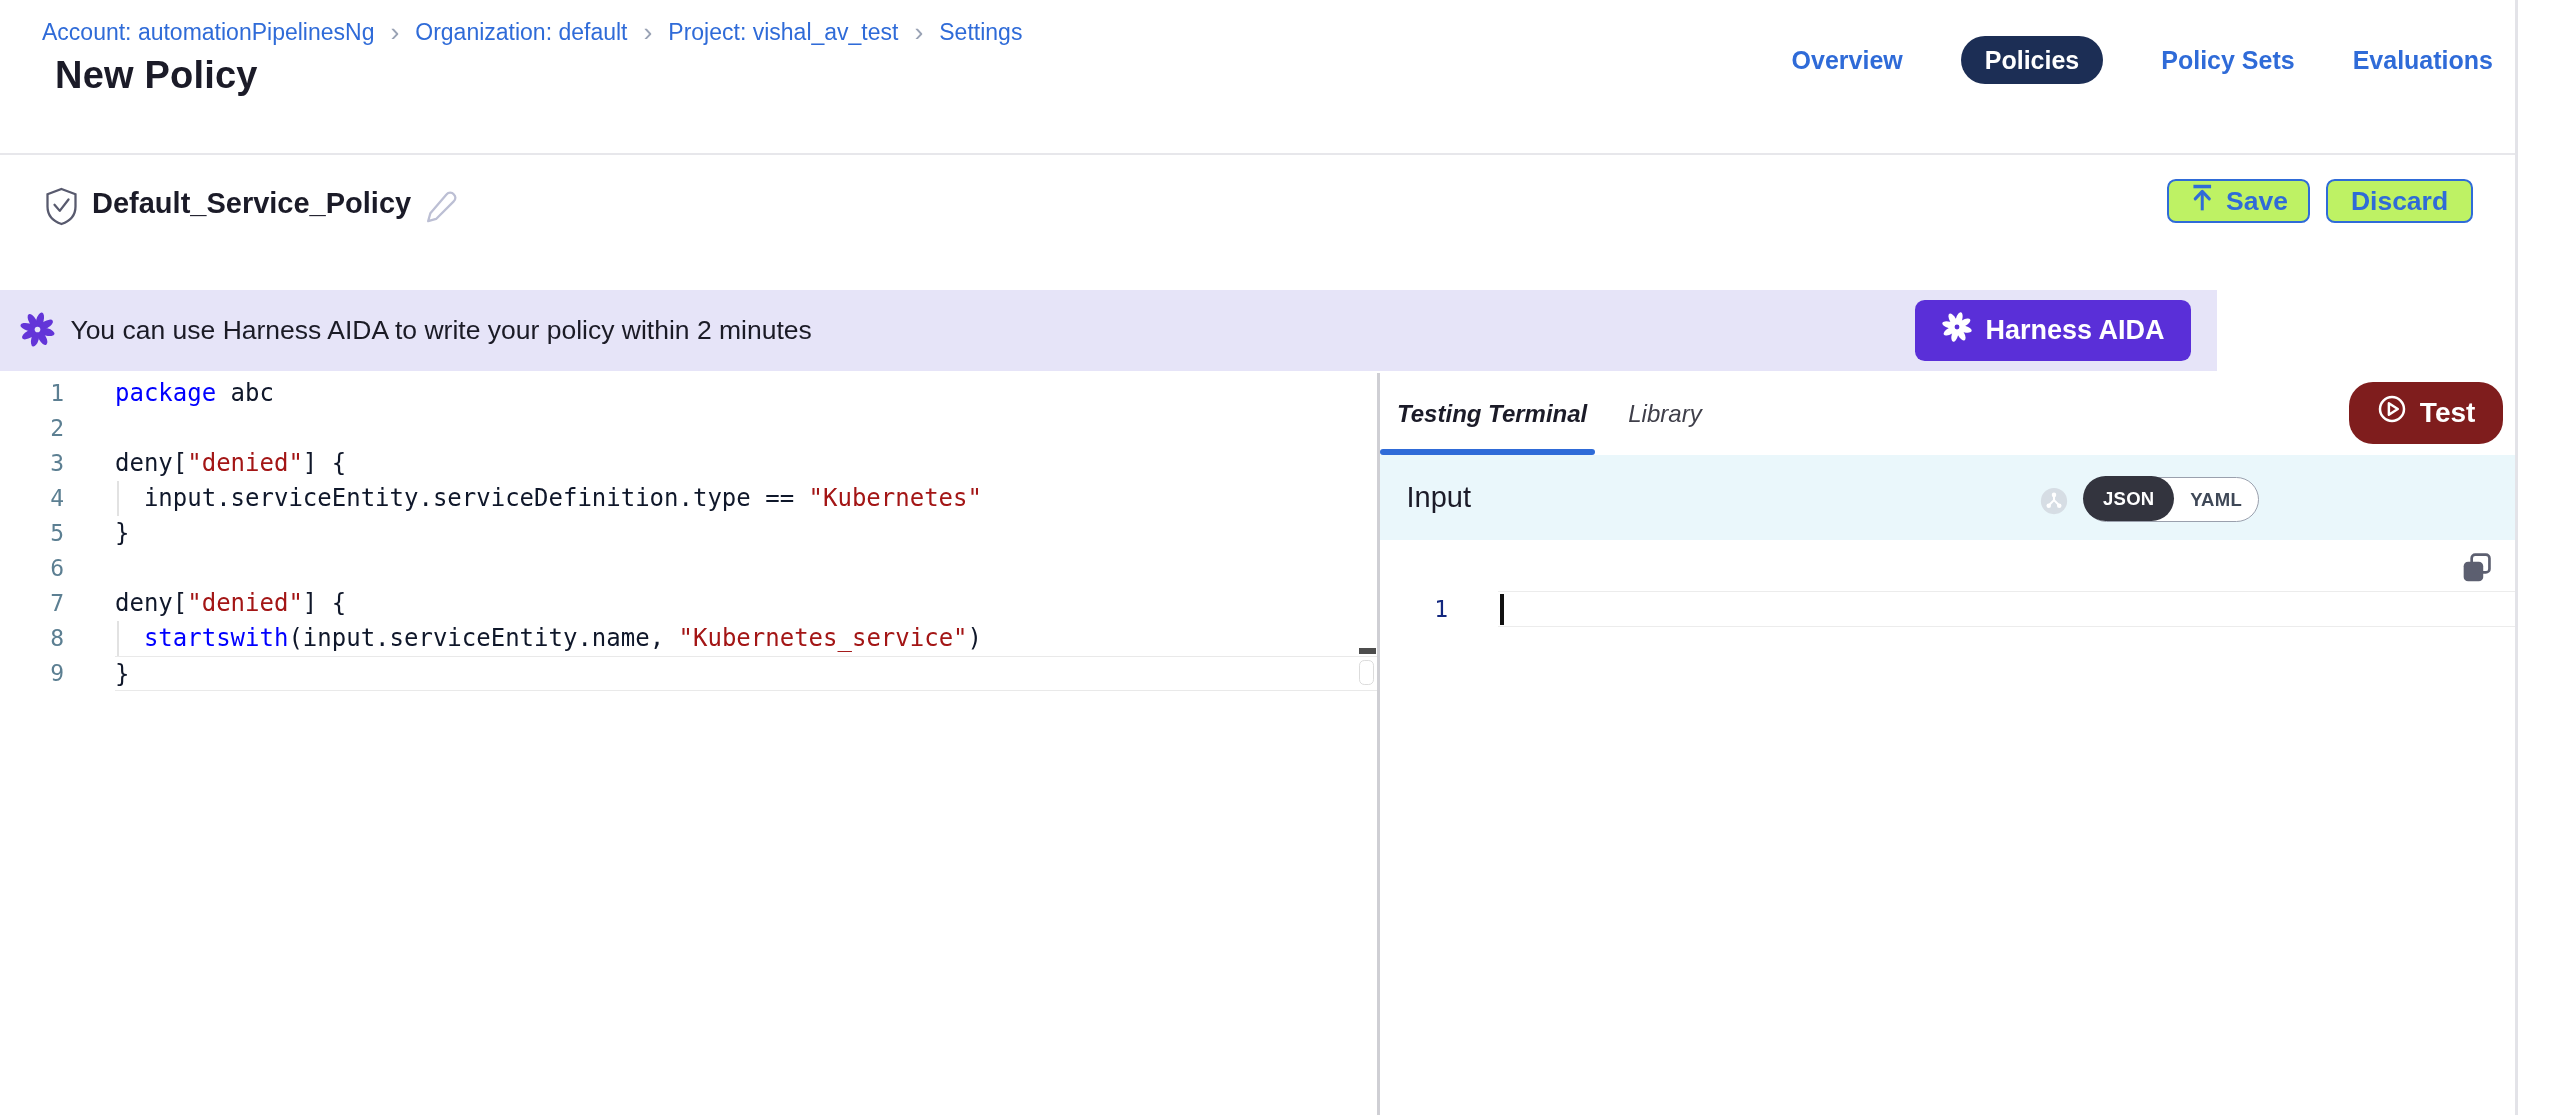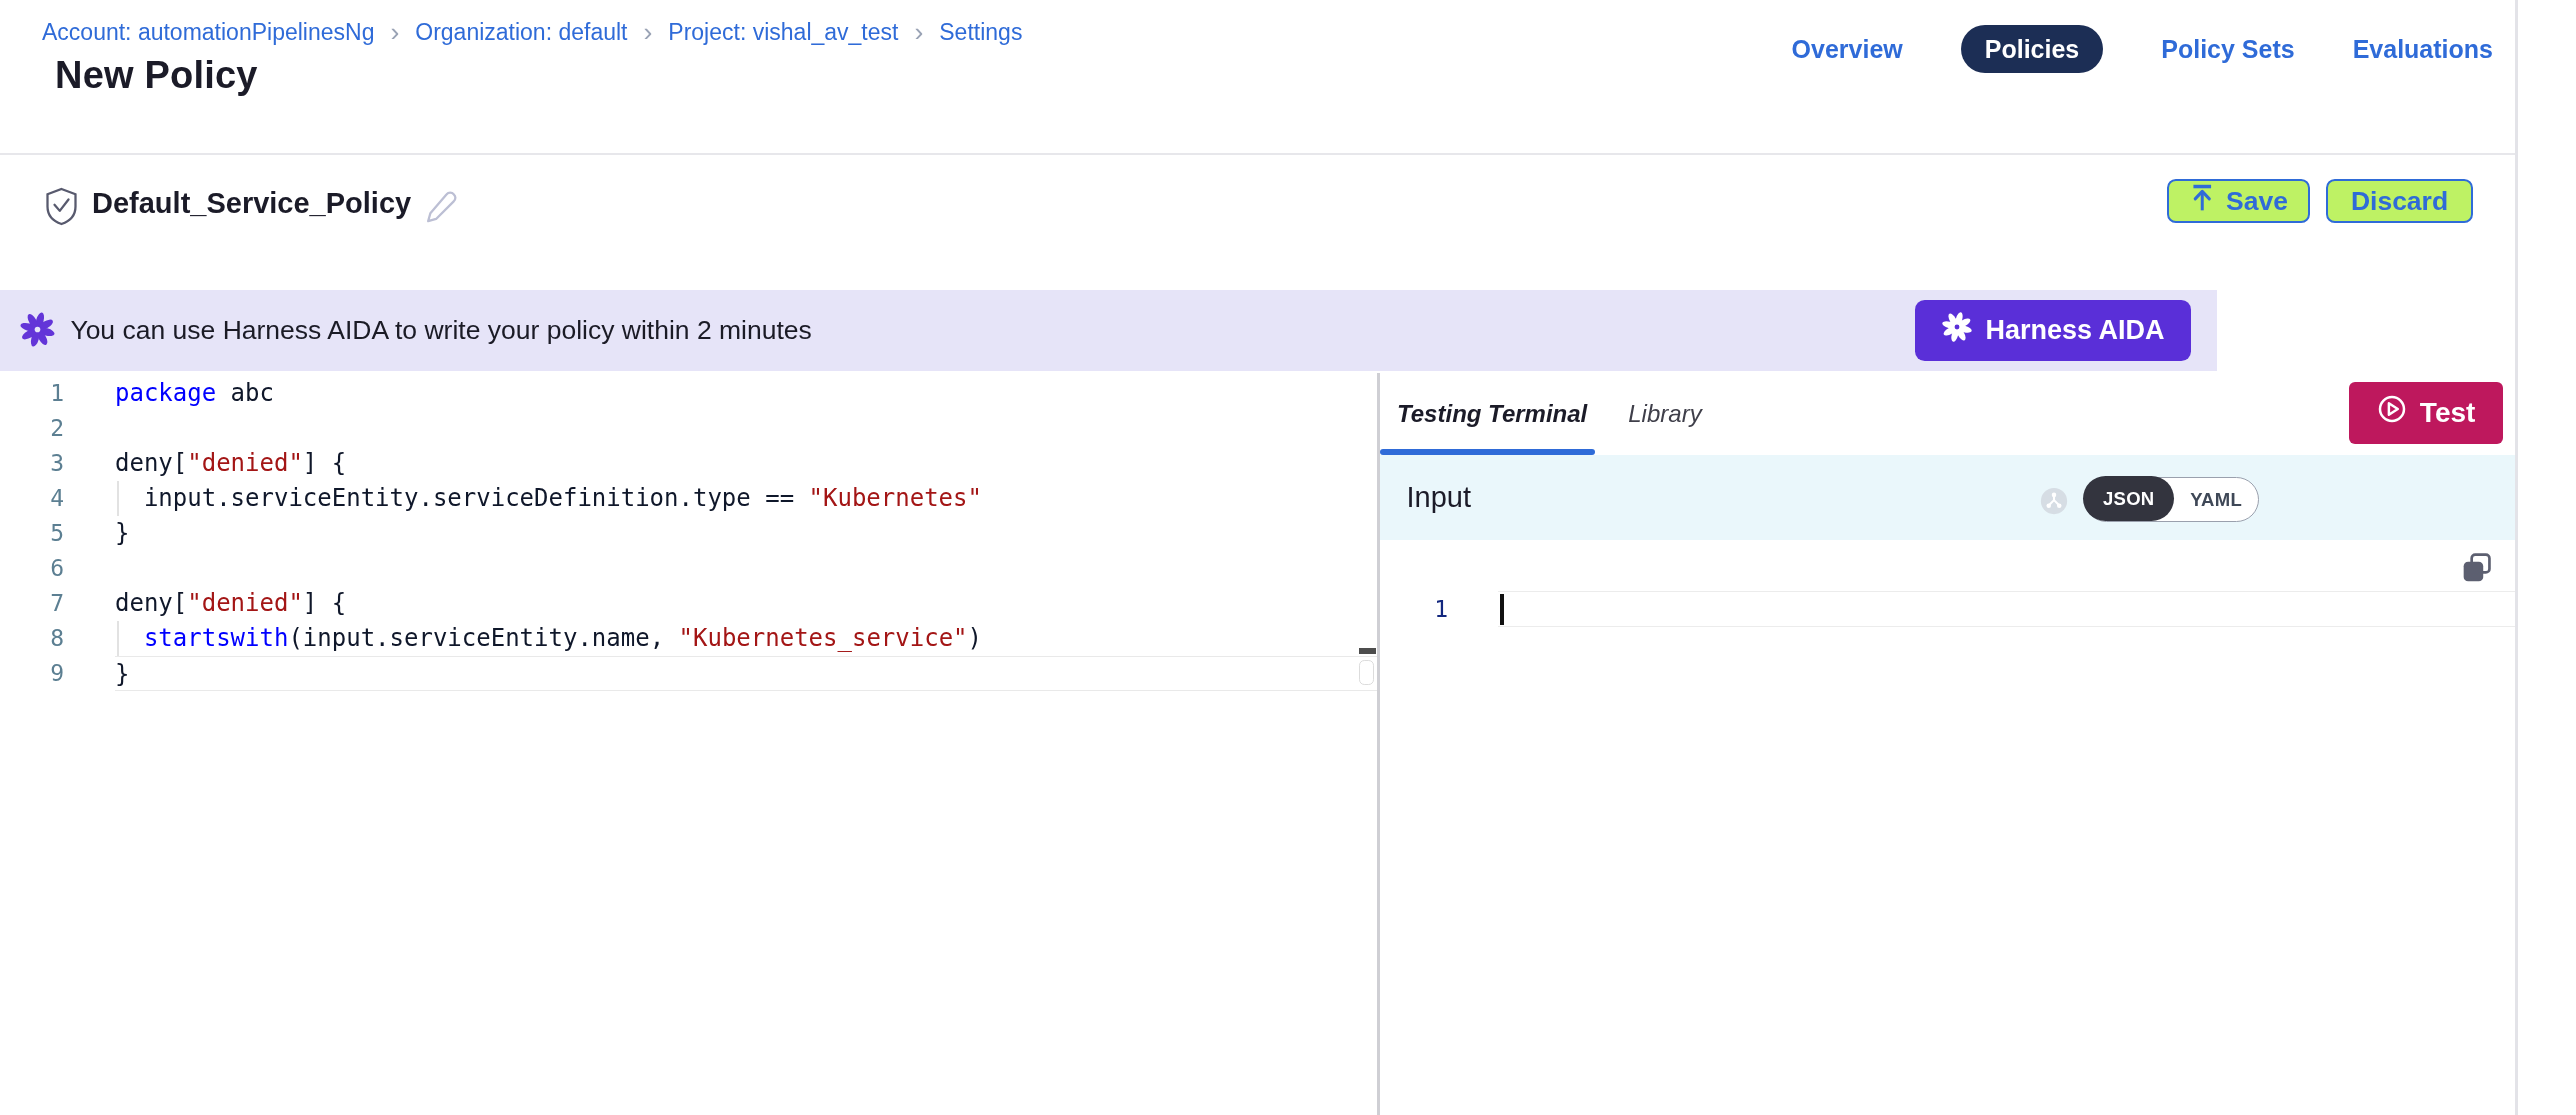--- a/index.html
+++ b/index.html
@@ -5,21 +5,21 @@
   * { margin:0; padding:0; box-sizing:border-box; }
   html,body { background:#fff; }
   body { width:2576px; height:1116px; position:relative; font-family:"Liberation Sans",sans-serif; color:#1b1b28; overflow:hidden; }
 
   
   .breadcrumb { position:absolute; top:19.4px; left:42px; display:flex; align-items:center; gap:16px; font-size:23px; }
   .breadcrumb .crumb { color:#2f6bd8; cursor:pointer; }
   .breadcrumb .sep { color:#9aa3b5; font-size:26.5px; line-height:23px; }
   .page-title { position:absolute; top:54px; left:39px; font-size:38px; font-weight:700; color:#1b1b28; letter-spacing:0.2px;margin-left:16px; }
 
-  .topnav { position:absolute; top:26px; right:83px; height:46px; display:flex; align-items:center; gap:58px; font-size:25px; font-weight:600; }
+  .topnav { position:absolute; top:37px; right:83px; height:46px; display:flex; align-items:center; gap:58px; font-size:25px; font-weight:600; }
   .topnav .nav-item { color:#2f6bd8; cursor:pointer; }
   .topnav .nav-item.active { background:#1c2e55; color:#fff; padding:9.7px 24px; border-radius:25px; }
 
   .header-divider { position:absolute; top:153px; left:0; width:2515px; height:1.8px; background:#e7e7eb; }
 
   
   .shield { position:absolute; left:44px; top:186px; }
   .policy-name { position:absolute; left:92px; top:187px; font-size:29px; font-weight:700; color:#1b1b28; }
   .pencil { position:absolute; left:422px; top:189px; }
 
@@ -48,21 +48,21 @@
 
   .split-divider { position:absolute; top:373px; left:1377px; width:2.6px; bottom:0; background:#cfcfd4; }
   .right-edge { position:absolute; top:0; left:2515px; width:2.6px; height:1116px; background:#e3e3e8; }
 
   
   .panel { position:absolute; top:373px; left:1380px; width:1135px; bottom:0; background:#fff; }
   .tabbar { position:relative; height:82px; display:flex; align-items:center; padding-left:17px; gap:41px; }
   .tab { font-size:24px; color:#3f3f4a; cursor:pointer;font-style:italic; }
   .tab.active { font-weight:700; color:#1b1b28; }
   .tab-underline { position:absolute; left:0; bottom:0; width:215px; height:6.2px; border-radius:3.5px; background:#2f6bd8; }
-  .test-btn { position:absolute; right:12.4px; top:8.8px; width:154px; height:62px; background:#be185d; border:none; border-radius:6px; color:#fff; font-size:28px; font-weight:700; display:flex; align-items:center; justify-content:center; gap:12px; font-family:"Liberation Sans",sans-serif; cursor:default; }
+  .test-btn { position:absolute; right:12.4px; top:8.8px; width:154px; height:62px; background:#7f1d1d; border:none; border-radius:24px; color:#fff; font-size:28px; font-weight:700; display:flex; align-items:center; justify-content:center; gap:12px; font-family:"Liberation Sans",sans-serif; cursor:default; }
 
   .input-band { position:relative; height:85px; background:#eaf7fb; display:flex; align-items:center; padding-left:26.5px; }
   .input-label { font-size:29px; color:#1b1b28; }
   .branch-badge { position:absolute; left:660px; top:32px; }
   .fmt-toggle { position:absolute; left:704px; top:22px; width:175px; height:45px; background:#fff; border:1.8px solid #9aa0ad; border-radius:24px; display:flex; align-items:center; }
   .fmt-opt { font-size:18.5px; font-weight:700; letter-spacing:0.3px; display:flex; align-items:center; justify-content:center; cursor:pointer; }
   .fmt-opt.selected { width:91px; height:45px; margin:-1.8px 0 0 -1.8px; background:#33343e; color:#fff; border-radius:24px; }
   .fmt-opt.unselected { flex:1; color:#3f4857; }
   .select-input-btn { position:absolute; left:898px; top:19.4px; width:204px; height:62px; background:#fff; border:2.6px solid #2f6bd8; border-radius:8.8px; color:#2f6bd8; font-size:25.6px; font-weight:600; display:flex; align-items:center; justify-content:center; font-family:"Liberation Sans",sans-serif; cursor:pointer; }
 

